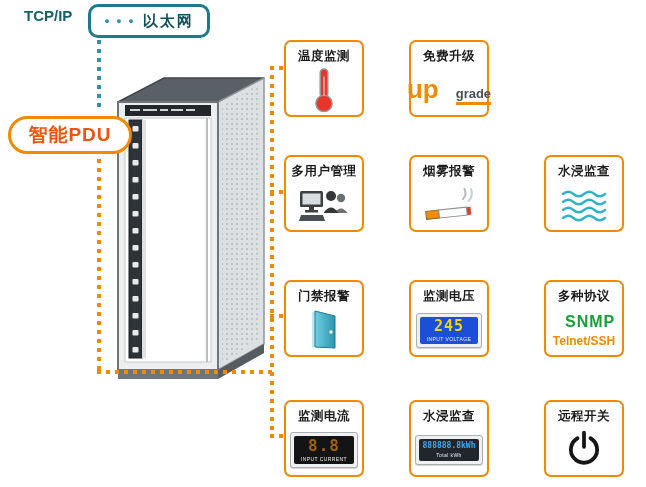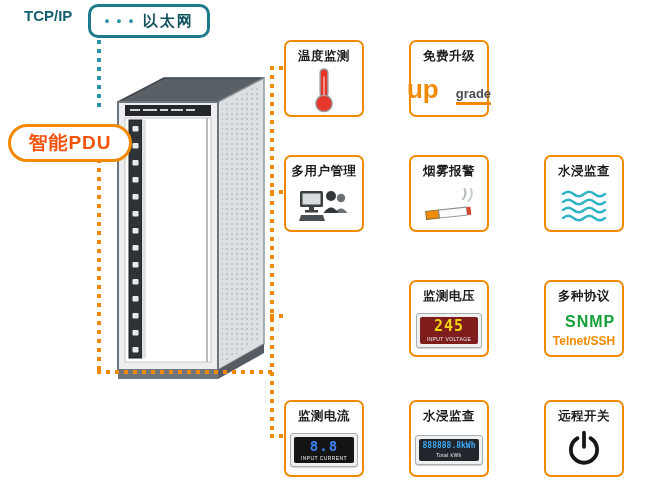--- a/index.html
+++ b/index.html
@@ -7,21 +7,21 @@
   .canvas { position:relative; width:646px; height:487px; background:#ffffff; overflow:hidden; }
 
   
   .tcpip { position:absolute; left:24px; top:7px; color:#16616f; font-size:15px; font-weight:bold; z-index:4; }
   .ethernet-box { position:absolute; left:88px; top:4px; width:122px; height:34px; border:3px solid #1d7a8c;
     border-radius:10px; background:#fff; display:flex; align-items:center; justify-content:center; gap:7px; z-index:4; }
   .eth-dots { color:#2d93ad; font-size:9px; letter-spacing:2px; }
   .eth-label { color:#11505d; font-size:15px; font-weight:bold; letter-spacing:2px; }
 
   
-  .pdu-bubble { position:absolute; left:8px; top:124px; width:124px; height:38px; border:3px solid #f18a00;
+  .pdu-bubble { position:absolute; left:8px; top:116px; width:124px; height:38px; border:3px solid #f18a00;
     border-radius:19px; background:#fff; display:flex; align-items:center; justify-content:center; z-index:4; }
   .pdu-bubble span { color:#f4510b; font-size:19px; font-weight:bold; letter-spacing:1px; }
 
   
   .dline-v { position:absolute; width:4px; z-index:2;
     background-image:repeating-linear-gradient(to bottom, transparent 0 0); }
   .dline-h { position:absolute; height:4px; z-index:2; }
   .teal-v   { background-image:repeating-linear-gradient(to bottom, #2d93ad 0 4px, transparent 4px 9px); }
   .orange-v { background-image:repeating-linear-gradient(to bottom, #f18a00 0 4px, transparent 4px 9px); }
   .orange-h { background-image:repeating-linear-gradient(to right,  #f18a00 0 4px, transparent 4px 9px); }
@@ -41,26 +41,26 @@
   .grade { color:#4b4f52; font-size:13px; font-weight:bold; border-bottom:3px solid #f18a00; padding-bottom:1px; }
 
   
   .protocols { text-align:right; }
   .proto-snmp { color:#17a03a; font-weight:bold; font-size:16px; letter-spacing:1px; }
   .proto-telnet { color:#f18a00; font-weight:bold; font-size:12px; margin-top:3px; }
 
   
   .meter { background:#eef0f1; border:1px solid #a9aeb1; border-radius:3px; padding:3px; box-shadow:0 1px 1px rgba(0,0,0,.18); }
   .meter-screen { display:flex; flex-direction:column; align-items:center; justify-content:center; padding:2px 7px; border-radius:2px; }
-  .screen-voltage { background:#7f1d1d; }
+  .screen-voltage { background:#1d4ed8; }
   .screen-current { background:#141414; }
   .screen-energy  { background:#20262b; padding:3px 4px; }
   .digits { font-family:"DejaVu Sans Mono", monospace; font-weight:bold; line-height:1; }
   .digits-voltage { color:#f3d414; font-size:15px; letter-spacing:1px; }
-  .digits-current { color:#3b82f6; font-size:14px; letter-spacing:1px; }
+  .digits-current { color:#a16207; font-size:16px; letter-spacing:1px; }
   .digits-energy  { color:#3fa9f5; font-size:8px; }
   .meter-caption { color:#eef0f1; font-size:5px; letter-spacing:.4px; margin-top:2px; white-space:nowrap; }
 </style>
 </head>
 <body>
 
 <div class="canvas">
 
   <div class="tcpip">TCP/IP</div>
   <div class="ethernet-box">
@@ -184,20 +184,36 @@
         <g fill="none" stroke="#2fb3c7" stroke-width="2.4" stroke-linecap="round">
           <path d="M2 6 q5.25 -4.5 10.5 0 t10.5 0 t10.5 0 t10.5 0"></path>
           <path d="M2 14 q5.25 -4.5 10.5 0 t10.5 0 t10.5 0 t10.5 0"></path>
           <path d="M2 22 q5.25 -4.5 10.5 0 t10.5 0 t10.5 0 t10.5 0"></path>
           <path d="M2 30 q5.25 -4.5 10.5 0 t10.5 0 t10.5 0 t10.5 0"></path>
         </g>
       </svg>
     </div>
   </div>
 
+  <div class="feature" style="left:284px; top:280px;">
+    <div class="feature-label">门禁报警</div>
+    <div class="feature-icon">
+      <svg width="36" height="44" viewBox="0 0 36 44">
+        <defs>
+          <linearGradient id="doorGrad" x1="0" y1="0" x2="1" y2="0">
+            <stop offset="0" stop-color="#6fd0e3"></stop>
+              <stop offset="1" stop-color="#2d93ad"></stop>
+          </linearGradient>
+        </defs>
+        <polygon points="6,4 9,3 9,39 6,40" fill="#bfe8f0"></polygon>
+        <polygon points="9,3 29,8 29,40 9,39" fill="url(#doorGrad)" stroke="#1f7b91" stroke-width="1"></polygon>
+        <circle cx="25" cy="24" r="1.7" fill="#ffffff"></circle>
+      </svg>
+    </div>
+  </div>
 
   <div class="feature" style="left:409px; top:280px;">
     <div class="feature-label">监测电压</div>
     <div class="feature-icon">
       <div class="meter">
         <div class="meter-screen screen-voltage">
           <span class="digits digits-voltage">245</span>
           <span class="meter-caption">INPUT VOLTAGE</span>
         </div>
       </div>

